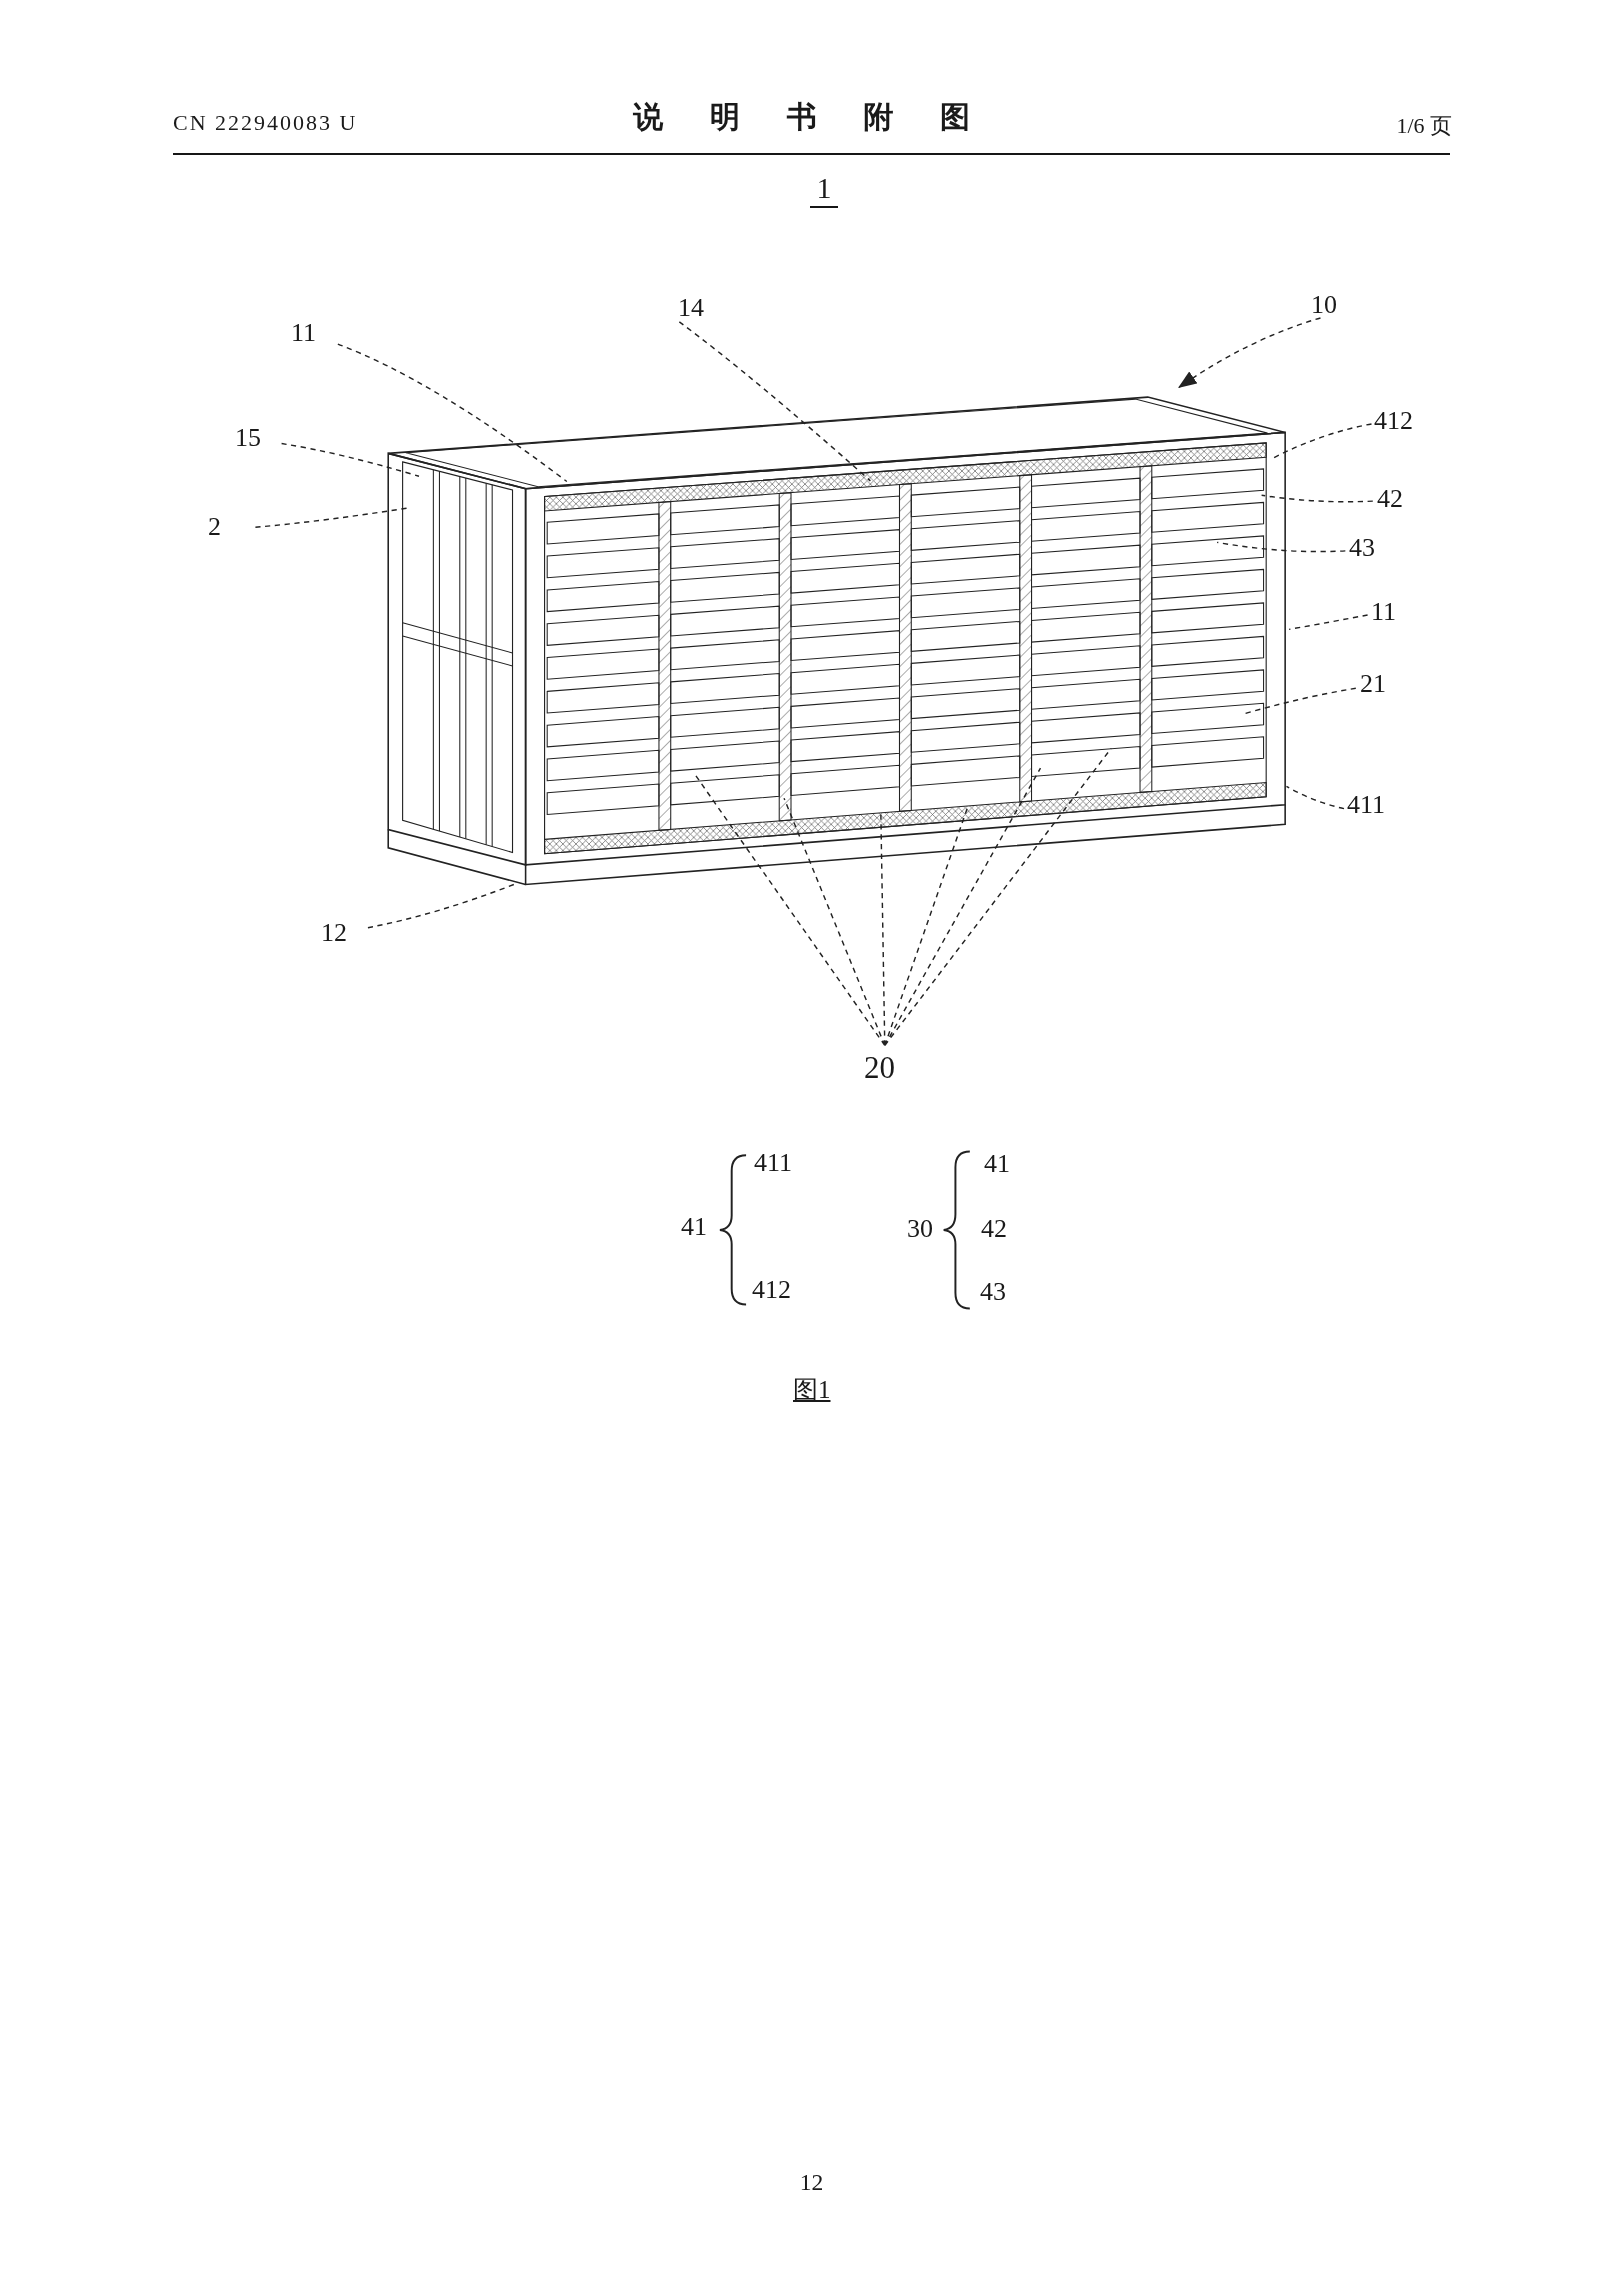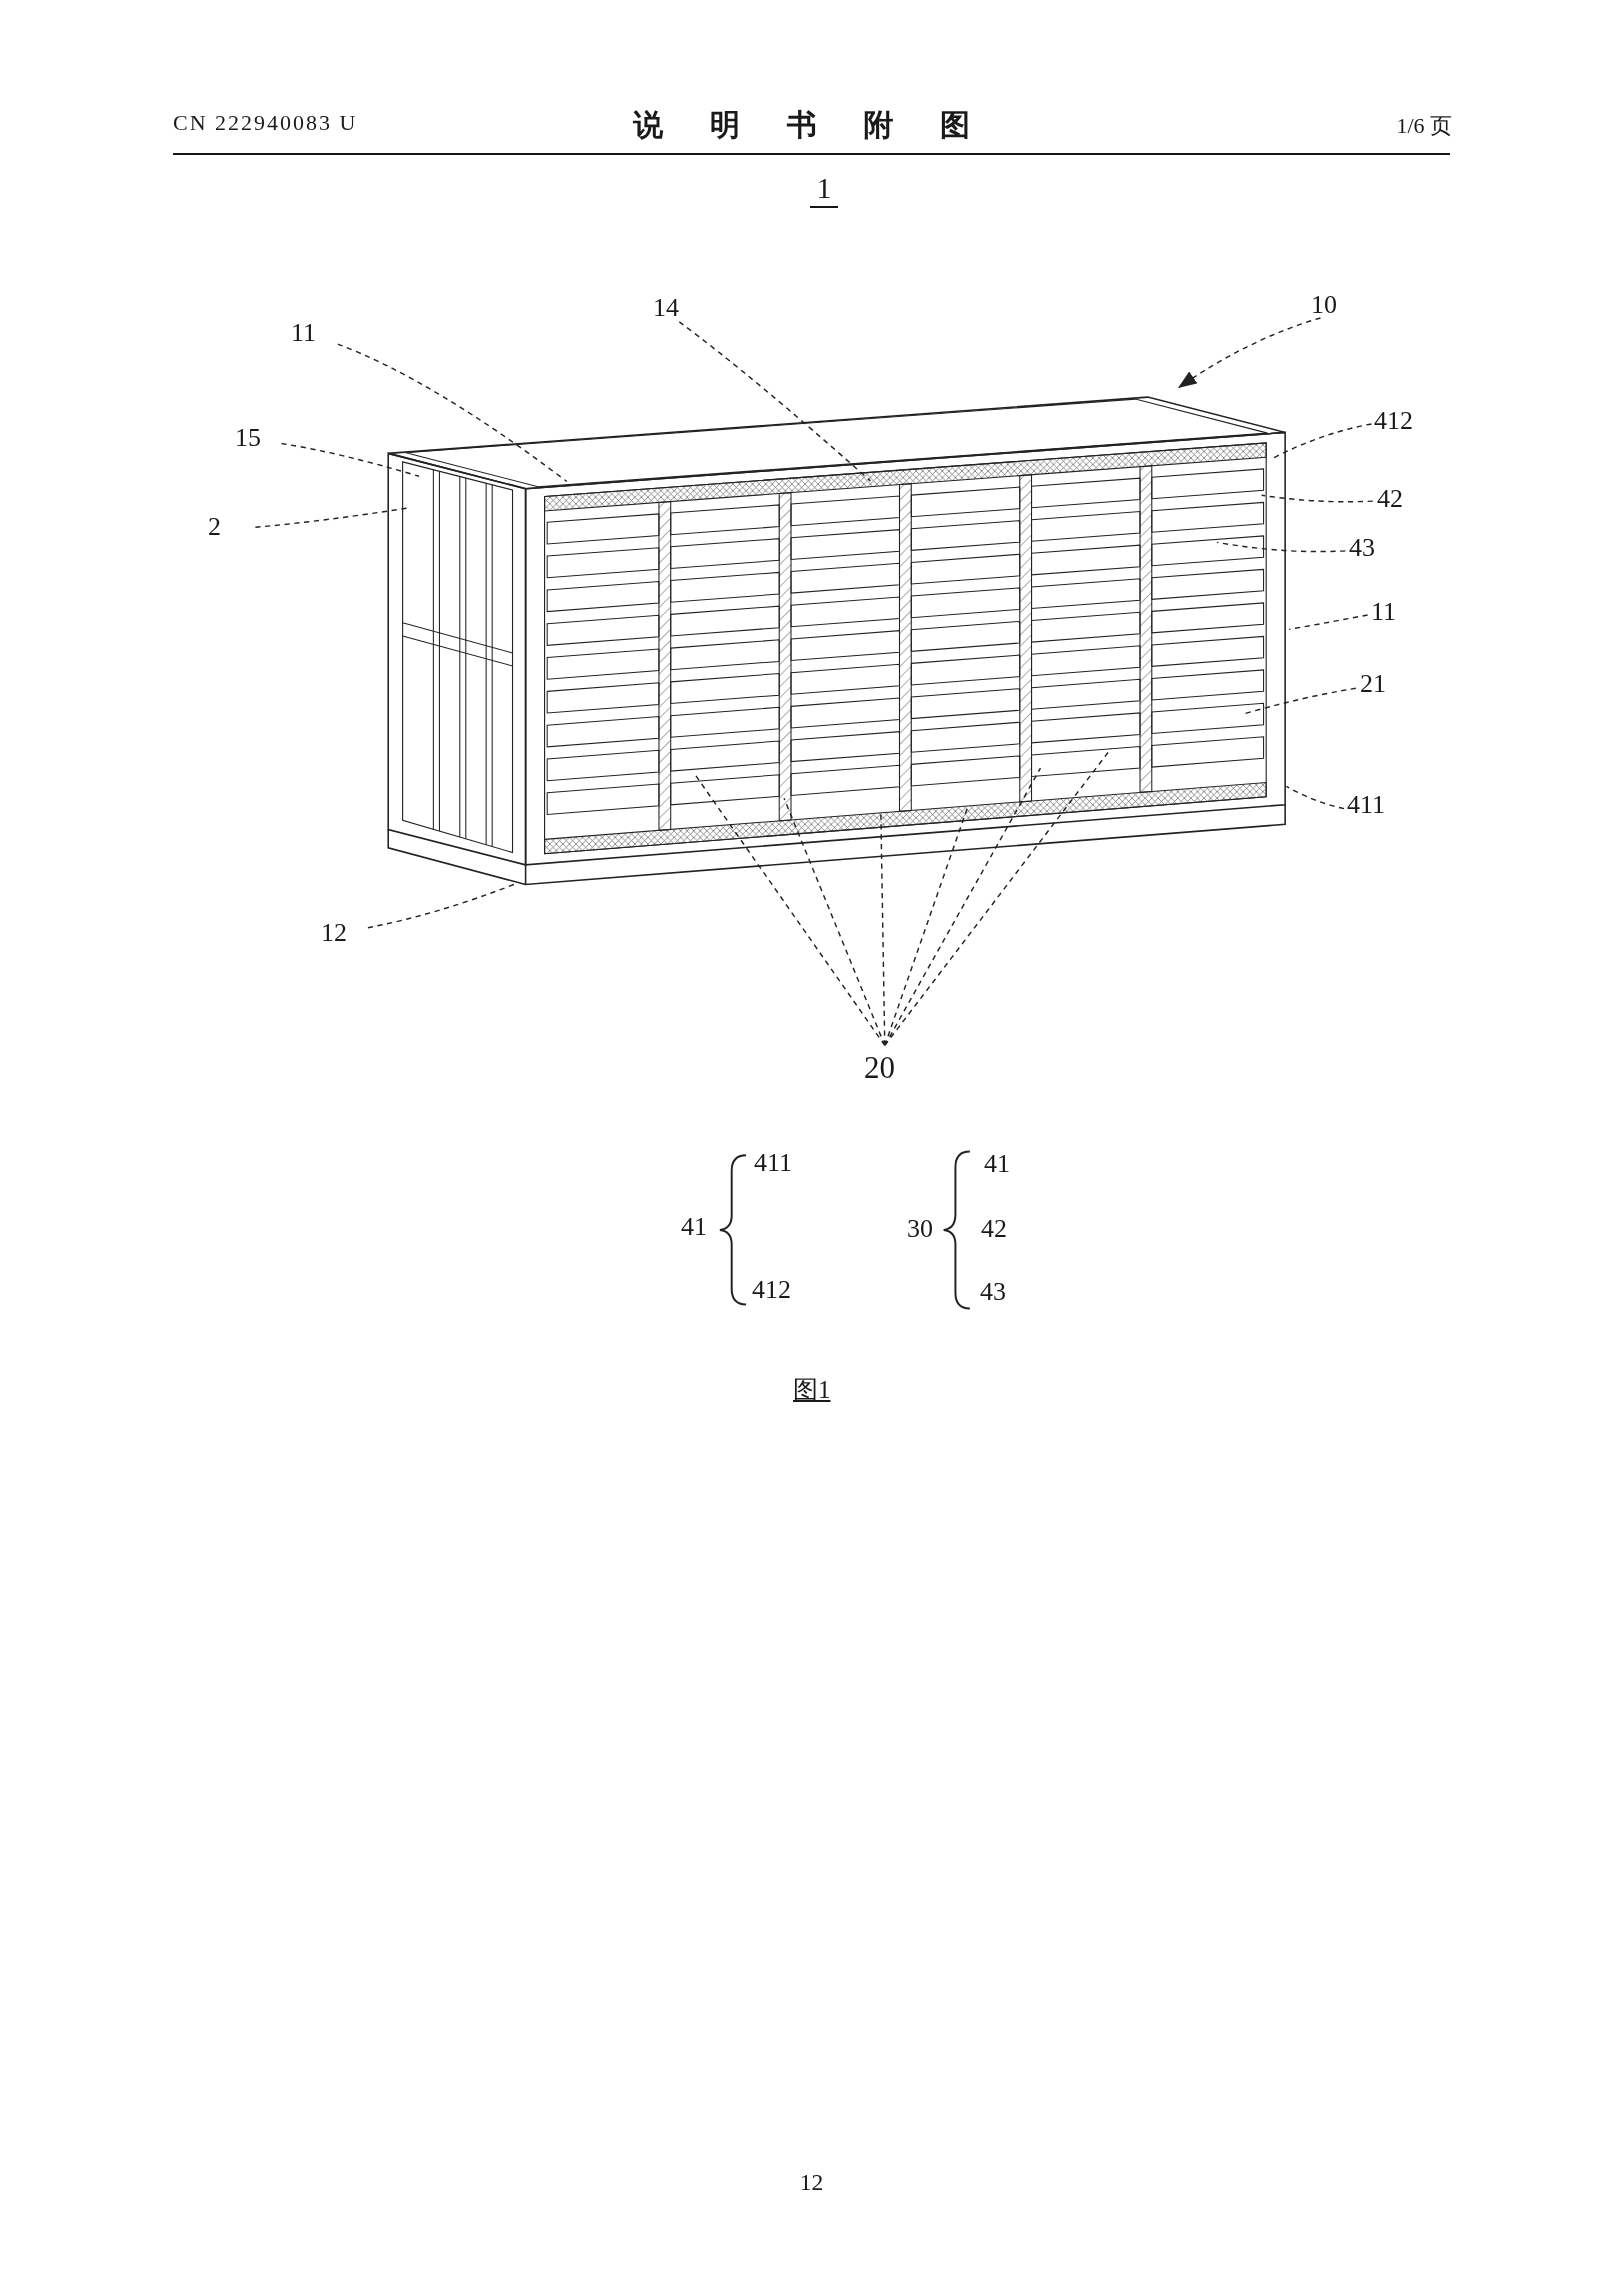--- a/index.html
+++ b/index.html
@@ -2,21 +2,21 @@
 <html style="font-size:10.5px"><head>
 <meta charset="utf-8">
 <style>
   html,body{margin:0;padding:0;}
   body{
     width:1623px;height:2295px;position:relative;background:#ffffff;
     font-family:"Liberation Serif","DejaVu Serif",serif;color:#1a1a1a;
     overflow:hidden;
   }
   .hdr-left{position:absolute;left:173px;top:110px;font-size:22px;letter-spacing:2px;}
-  .hdr-title{position:absolute;left:50%;top:105px;transform:translateX(-50%);
+  .hdr-title{position:absolute;left:50%;top:97px;transform:translateX(-50%);
     font-size:30px;font-weight:bold;letter-spacing:19.6px;white-space:nowrap;}
   .hdr-right{position:absolute;right:171px;top:111px;font-size:22px;}
   .hdr-rule{position:absolute;left:173px;top:153px;width:1277px;height:2px;background:#161616;}
   .fig-num{position:absolute;left:810px;top:171px;font-size:30px;
     border-bottom:2px solid #161616;padding:0 6.5px 1.3px 6.5px;}
   .fig-label{position:absolute;font-size:26px;white-space:nowrap;}
   .fig-label.big{font-size:31px;text-align:right;}
   .fig-caption{position:absolute;left:793px;top:1373px;font-size:25px;text-decoration:underline;}
   .page-num{position:absolute;left:50%;top:2169px;transform:translateX(-50%);font-size:23.6px;}
   svg{position:absolute;left:0;top:0;}
@@ -96,21 +96,21 @@
     <path d="M1352,1598 L1062,1184 M1352,1598 L1198,1220 M1352,1598 L1346,1244 M1352,1598 L1480,1230 M1352,1598 L1590,1174 M1352,1598 L1698,1144"></path>
   </g>
 
   <g stroke="#222" fill="none" stroke-width="3">
     <path d="M1140,1766 Q1118,1766 1118,1790 L1118,1858 Q1118,1878 1100,1880 Q1118,1882 1118,1902 L1118,1970 Q1118,1994 1140,1994"></path>
     <path d="M1482,1760 Q1460,1760 1460,1784 L1460,1856 Q1460,1878 1442,1880 Q1460,1882 1460,1902 L1460,1976 Q1460,2000 1482,2000"></path>
   </g>
 </svg>
 
 <div class="fig-label" style="left:291px;top:318px">11</div>
-<div class="fig-label" style="left:653px;top:293px">14</div>
+<div class="fig-label" style="left:678px;top:293px">14</div>
 <div class="fig-label" style="left:1311px;top:290px">10</div>
 <div class="fig-label" style="left:235px;top:423px">15</div>
 <div class="fig-label" style="left:208px;top:512px">2</div>
 <div class="fig-label" style="left:1374px;top:406px">412</div>
 <div class="fig-label" style="left:1377px;top:484px">42</div>
 <div class="fig-label" style="left:1349px;top:533px">43</div>
 <div class="fig-label" style="left:1371px;top:597px">11</div>
 <div class="fig-label" style="left:1360px;top:669px">21</div>
 <div class="fig-label" style="left:1347px;top:790px">411</div>
 <div class="fig-label" style="left:321px;top:918px">12</div>

